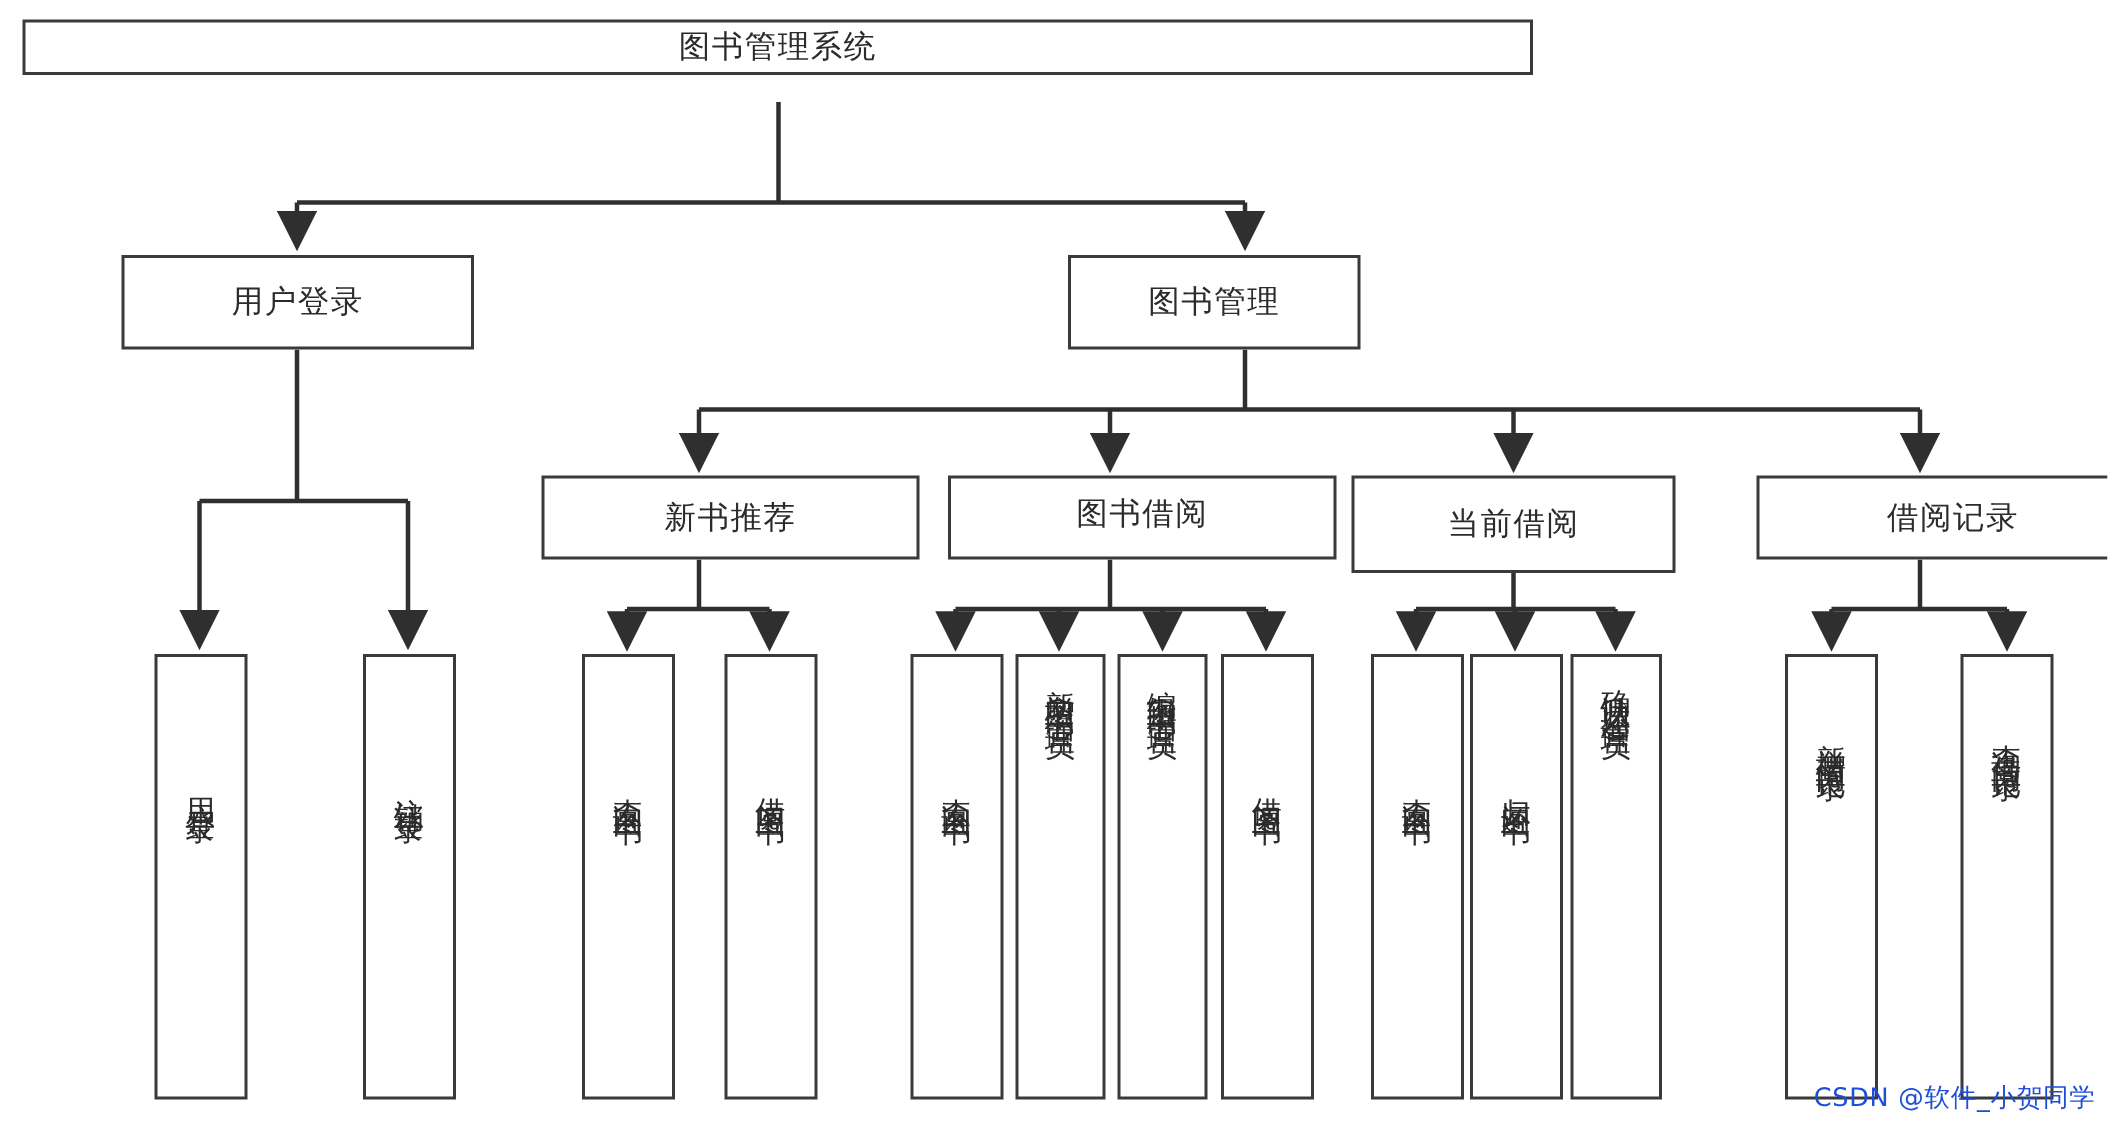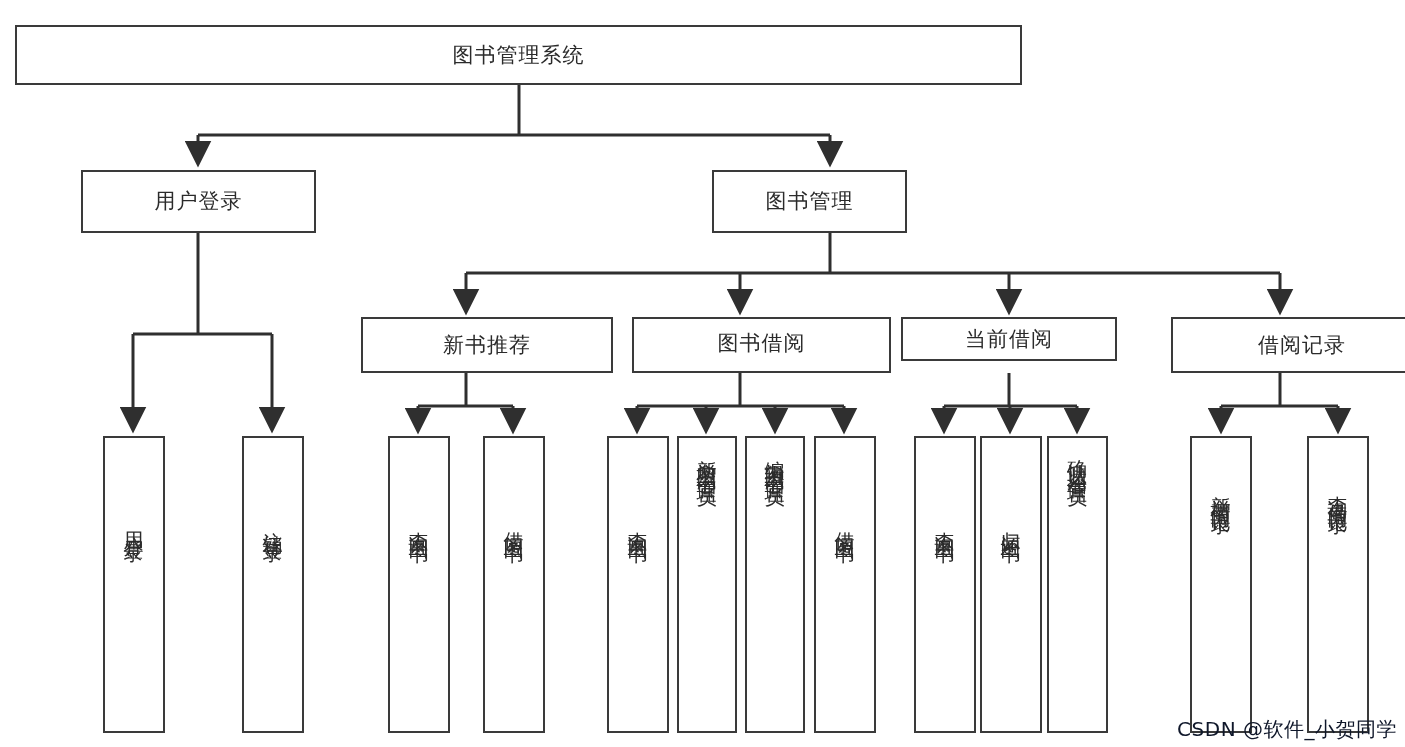--- a/index.html
+++ b/index.html
@@ -57,22 +57,22 @@
     text-orientation: upright;
     font-size: 20px;
     line-height: 1.0;
     letter-spacing: 4px;
     max-height: 100%;
   }
   .watermark {
     position: absolute;
     right: 8px;
     bottom: 4px;
-    font-size: 20px;
-    color: #0f172a;
+    font-size: 17px;
+    color: #1d4ed8;
     letter-spacing: 0.5px;
     white-space: nowrap;
     font-family: "DejaVu Sans", "Liberation Sans", sans-serif;
   }
 </style>
 </head>
 <body>
 
 <div id="diagram-root">
 
@@ -119,38 +119,38 @@
       <path d="M 1010 406 L 1010 430" marker-end="url(#arrow)"></path>
       <path d="M 1077 406 L 1077 430" marker-end="url(#arrow)"></path>
 
       <path d="M 1280 373 L 1280 406"></path>
       <path d="M 1221 406 L 1338 406"></path>
       <path d="M 1221 406 L 1221 430" marker-end="url(#arrow)"></path>
       <path d="M 1338 406 L 1338 430" marker-end="url(#arrow)"></path>
     </g>
   </svg>
 
-  <div class="node h root" style="left:15px; top:25px; width:1007px; height:60px;">
+  <div class="node h root" style="left:15px; top:13px; width:1007px; height:37px;">
     <span class="label">图书管理系统</span>
   </div>
 
   <div class="node h" style="left:81px; top:170px; width:235px; height:63px;">
     <span class="label">用户登录</span>
   </div>
   <div class="node h" style="left:712px; top:170px; width:195px; height:63px;">
     <span class="label">图书管理</span>
   </div>
 
   <div class="node h" style="left:361px; top:317px; width:252px; height:56px;">
     <span class="label">新书推荐</span>
   </div>
   <div class="node h" style="left:632px; top:317px; width:259px; height:56px;font-family:Liberation Mono, monospace;">
     <span class="label">图书借阅</span>
   </div>
-  <div class="node h" style="left:901px; top:317px; width:216px; height:44px;">
+  <div class="node h" style="left:901px; top:317px; width:216px; height:65px;">
     <span class="label">当前借阅</span>
   </div>
   <div class="node h" style="left:1171px; top:317px; width:262px; height:56px;">
     <span class="label">借阅记录</span>
   </div>
 
   <div class="node v" style="left:103px; top:436px; width:62px; height:297px; padding-top:78px;">
     <span class="label">用户登录</span>
   </div>
   <div class="node v" style="left:242px; top:436px; width:62px; height:297px; padding-top:78px;">

